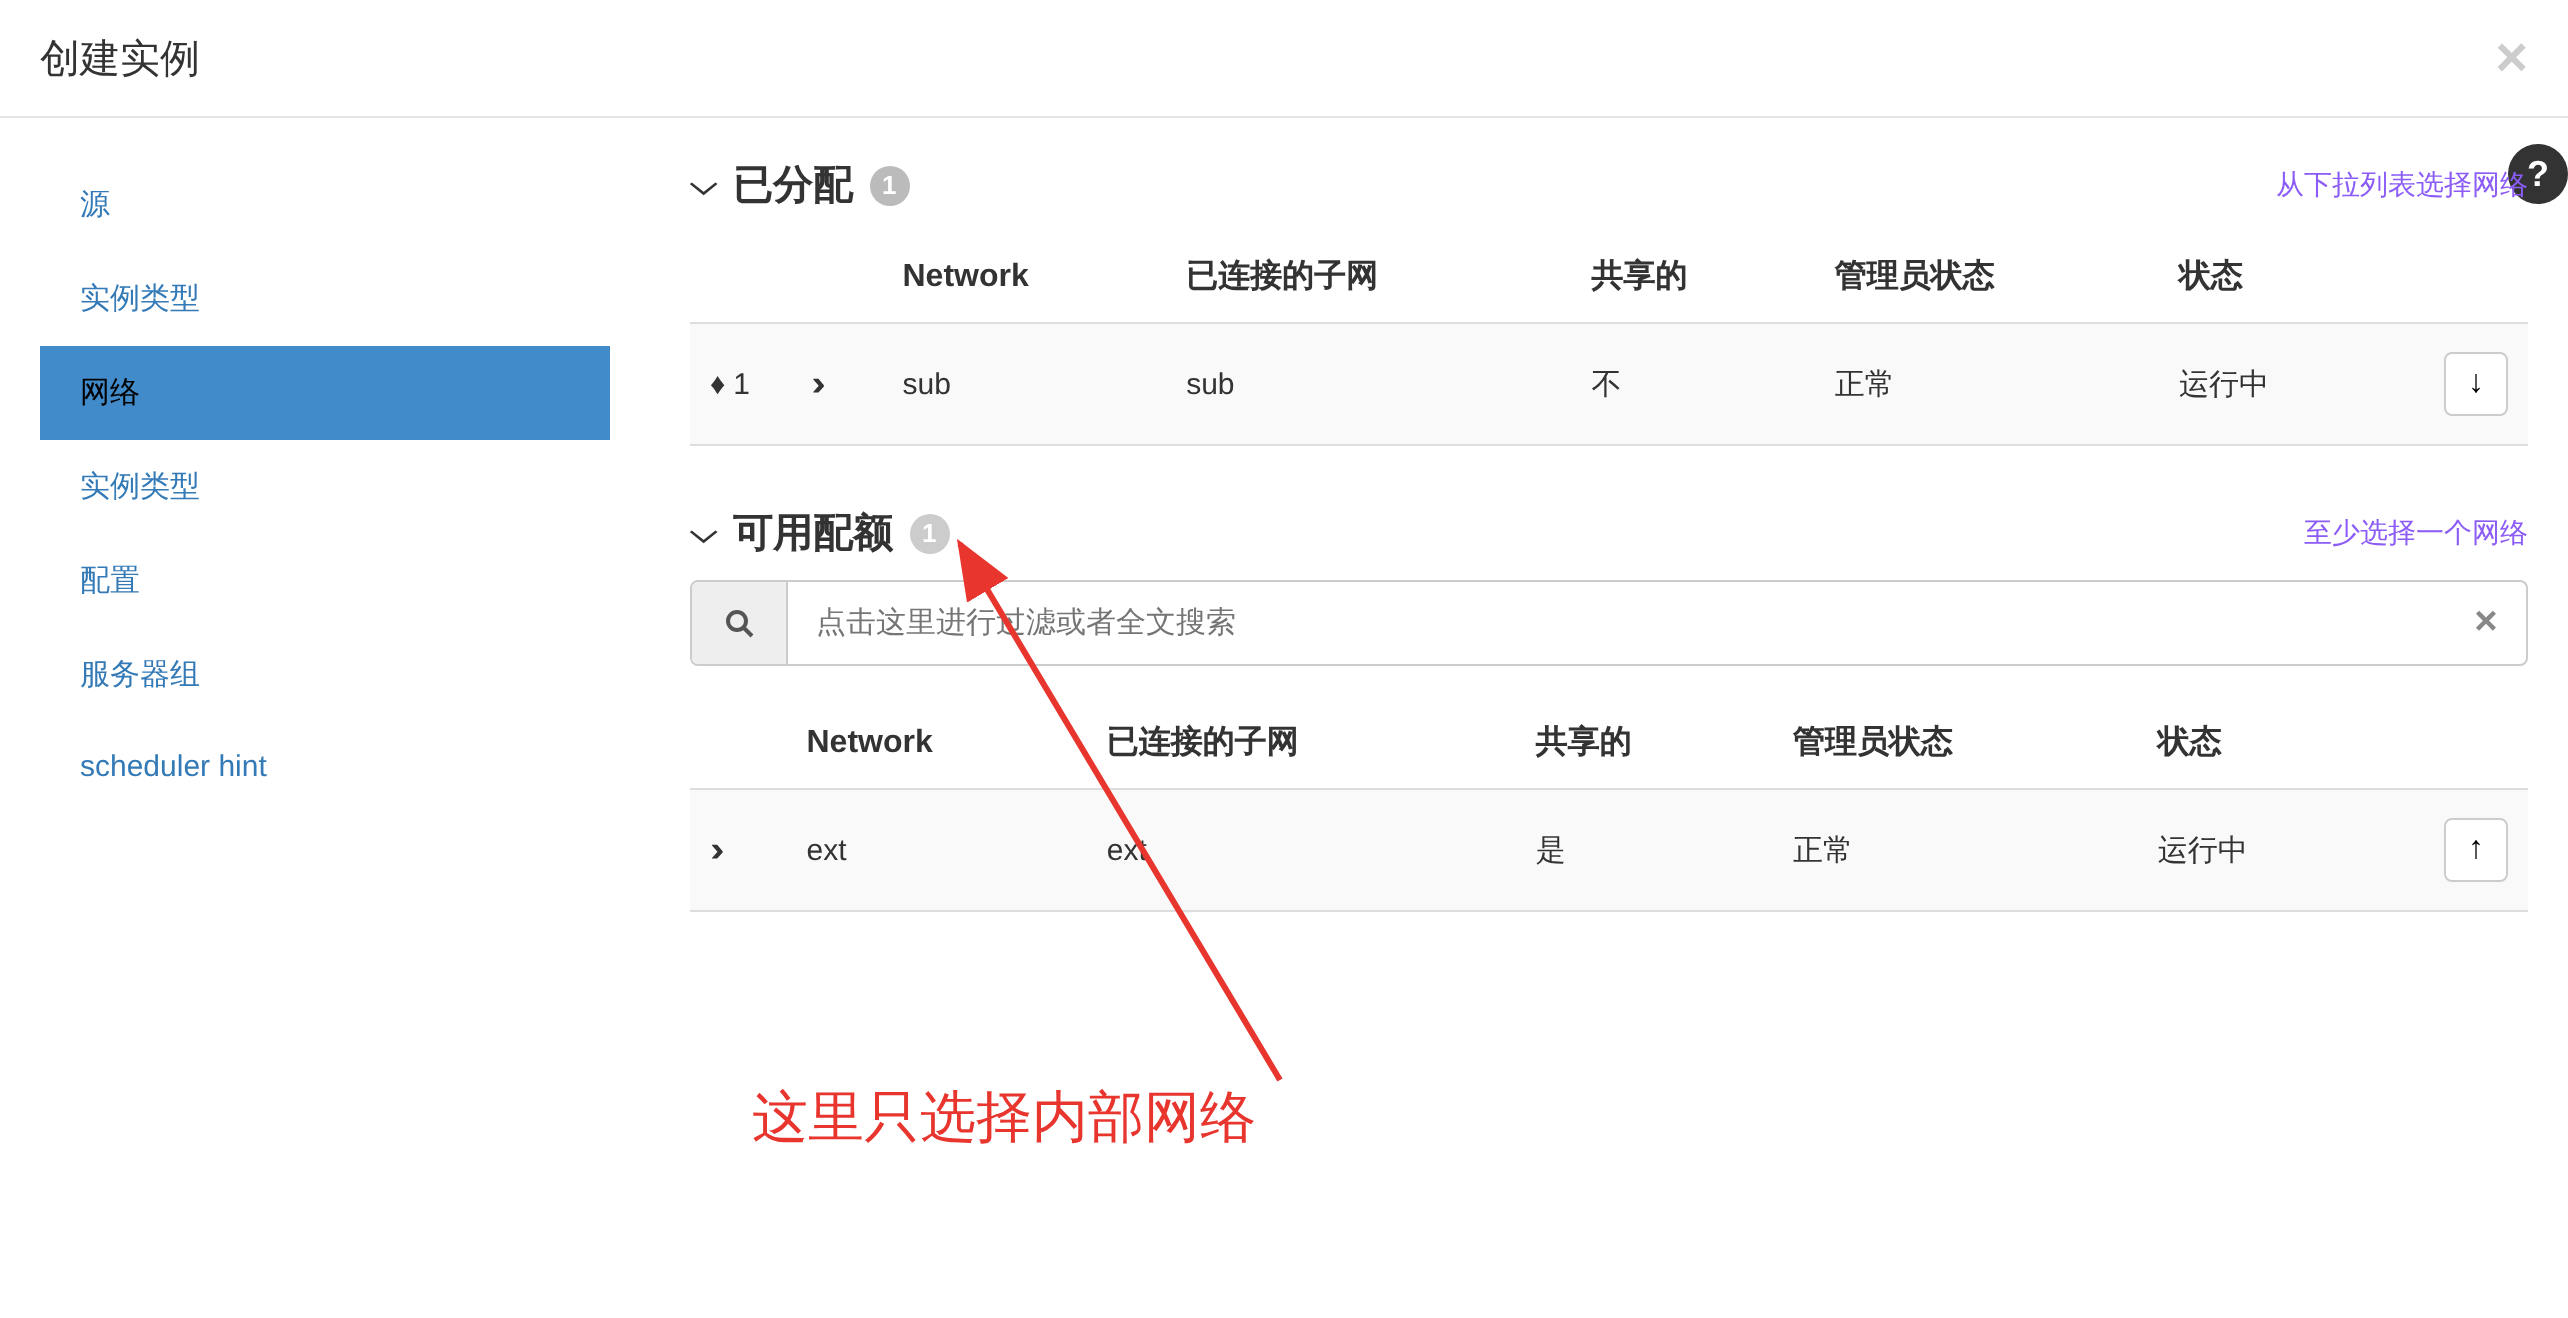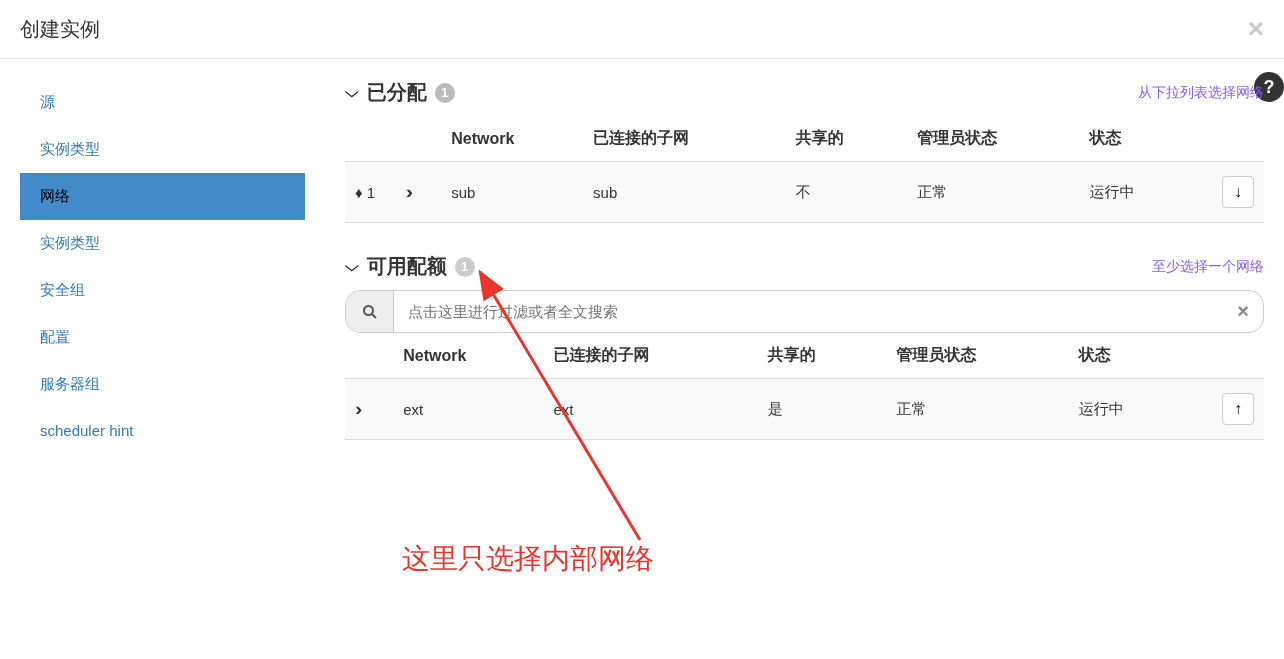--- a/index.html
+++ b/index.html
@@ -27,46 +27,45 @@
 .col-expand { width: 45px; }
 .col-network { width: 140px; }
 .col-subnet { width: 200px; }
 .col-shared { width: 120px; }
 .col-admin { width: 170px; }
 .col-status { width: 130px; }
 .col-action { width: 50px; text-align: right; }
 .reorder { display: flex; align-items: center; gap: 4px; font-size: 15px; }
 .chevron { font-size: 18px; font-weight: bold; cursor: pointer; display: inline-block; transform: scaleY(0.8); }
 .action-btn { width: 32px; height: 32px; border: 1px solid #ccc; background: #fff; border-radius: 4px; cursor: pointer; display: inline-flex; align-items: center; justify-content: center; font-size: 16px; font-weight: bold; }
-.filter-bar { display: flex; margin-bottom: 0; border: 1px solid #ccc; border-radius: 15px; overflow: hidden; margin-top: 8px; }
+.filter-bar { display: flex; margin-bottom: 16px; border: 1px solid #ccc; border-radius: 4px; overflow: hidden; margin-top: 8px; }
 .filter-icon { width: 48px; background: #eee; display: flex; align-items: center; justify-content: center; color: #555; font-size: 16px; border-right: 1px solid #ccc; }
 .filter-input { flex: 1; border: none; padding: 12px 14px; font-size: 15px; outline: none; }
 .filter-clear { width: 40px; display: flex; align-items: center; justify-content: center; color: #888; font-size: 20px; cursor: pointer; font-weight: bold; }
 .section2 { margin-top: 30px; }
-.annotation { position: absolute; left: 402px; top: 540px; color: #e8352e; font-size: 28px; font-family: "Microsoft YaHei", sans-serif; pointer-events: none; }
+.annotation { position: absolute; left: 376px; top: 540px; color: #e8352e; font-size: 28px; font-family: "Microsoft YaHei", sans-serif; pointer-events: none; }
 .arrow-svg { position: absolute; left: 460px; top: 260px; pointer-events: none; }
 </style>
 </head>
 <body>
 
 <div class="modal-header">
   <div class="modal-title">创建实例</div>
   <div class="close-btn">×</div>
 </div>
 
 <div class="help-btn">?</div>
 
 <div class="modal-body">
 
   <div class="sidebar">
     <div class="nav-item">源</div>
     <div class="nav-item">实例类型</div>
     <div class="nav-item active">网络</div>
     <div class="nav-item">实例类型</div>
-    <div class="nav-item">安全组</div>
     <div class="nav-item">配置</div>
     <div class="nav-item">服务器组</div>
     <div class="nav-item">scheduler hint</div>
   </div>
 
   <div class="content">
 
     <div class="section-header">
       <div class="section-title">
         <span class="chevron">⌵</span>

